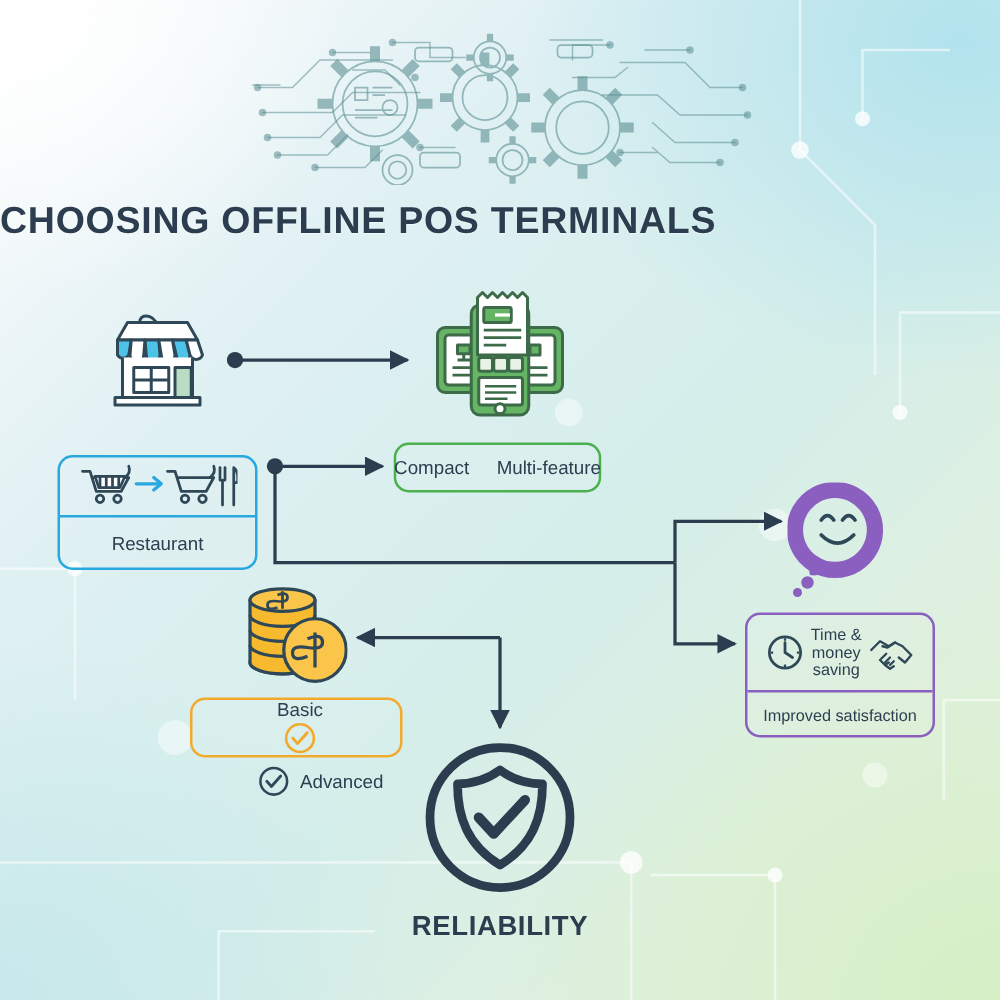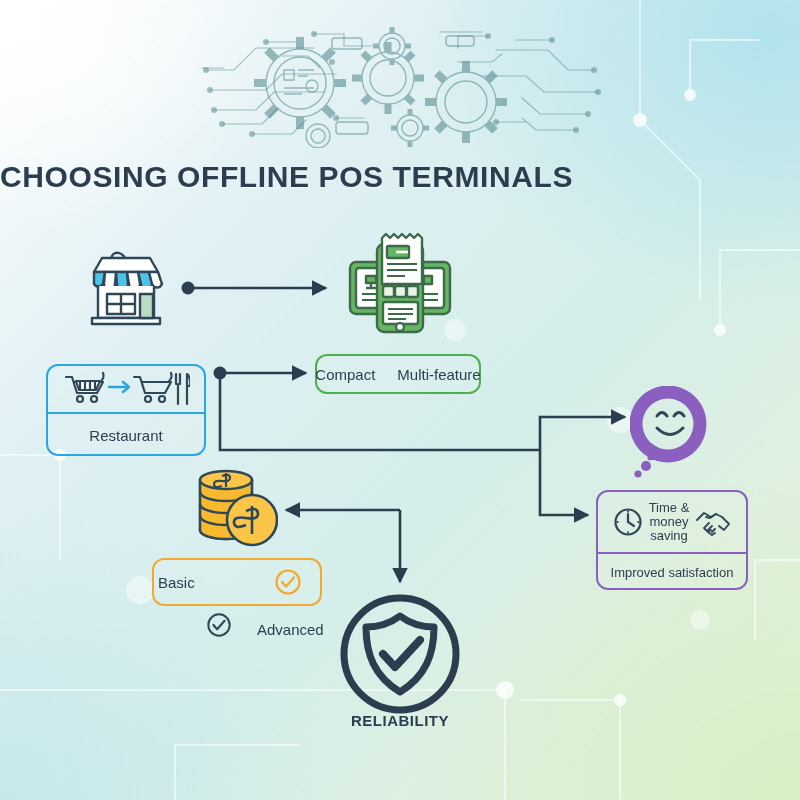--- a/index.html
+++ b/index.html
@@ -60,50 +60,50 @@
   #restaurant-box { left: 46px; top: 364px; width: 160px; height: 92px; border-color: #29a8e0; }
   #restaurant-box .top { height: 48px; border-bottom: 2px solid #29a8e0; }
   #restaurant-box .bot { height: 42px; }
 
   
   #features-box { left: 315px; top: 354px; width: 166px; height: 40px; border-color: #4cb04f; }
   #features-box .row { height: 100%; gap: 22px; }
 
   
   #basic-box { left: 152px; top: 558px; width: 170px; height: 48px; border-color: #f2aa2e; }
-  #basic-box .row { height: 100%; justify-content: space-between; padding: 0 18px 0 4px; }
+  #basic-box .row { height: 100%; justify-content: flex-start; padding: 0 18px 0 24px; flex-direction: column; }
 
   
   #benefits-box { left: 596px; top: 490px; width: 152px; height: 100px; border-color: #8a5fc0; }
   #benefits-box .top { height: 62px; border-bottom: 2px solid #8a5fc0; gap: 6px; }
   #benefits-box .bot { height: 36px; }
   .multi-line {
     font-size: 13px;
     line-height: 14px;
     color: #2c3e50;
     text-align: center;
     white-space: pre-line;
   }
   #benefits-box .bot .box-label { font-size: 13px; text-align: right; }
 
   
   #advanced-row {
     position: absolute;
     left: 206px; top: 612px;
-    display: flex; align-items: flex-end; gap: 25px;
+    display: flex; align-items: center; gap: 8px;
   }
   #advanced-row .box-label { font-size: 15px; }
 
   
   #reliability-label {
     position: absolute;
-    left: 300px; top: 712px;
+    left: 300px; top: 728px;
     width: 200px;
     text-align: center;
-    font-size: 15px;
+    font-size: 22px;
     font-weight: bold;
     letter-spacing: 0.5px;
     color: #2b3d4e;
   }
 
   
   .icon-abs { position: absolute; }
 </style>
 </head>
 <body>

